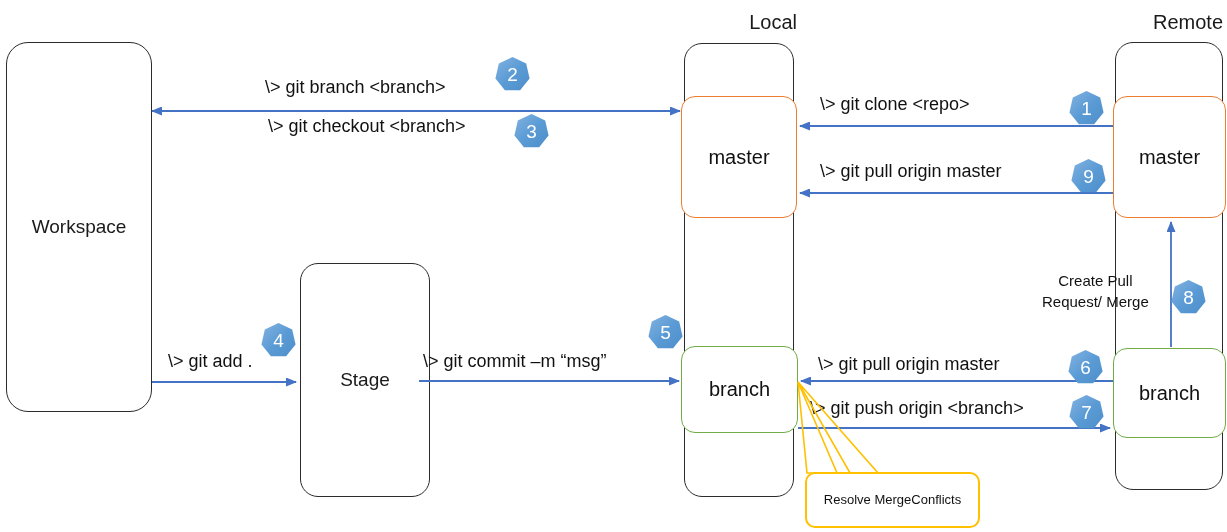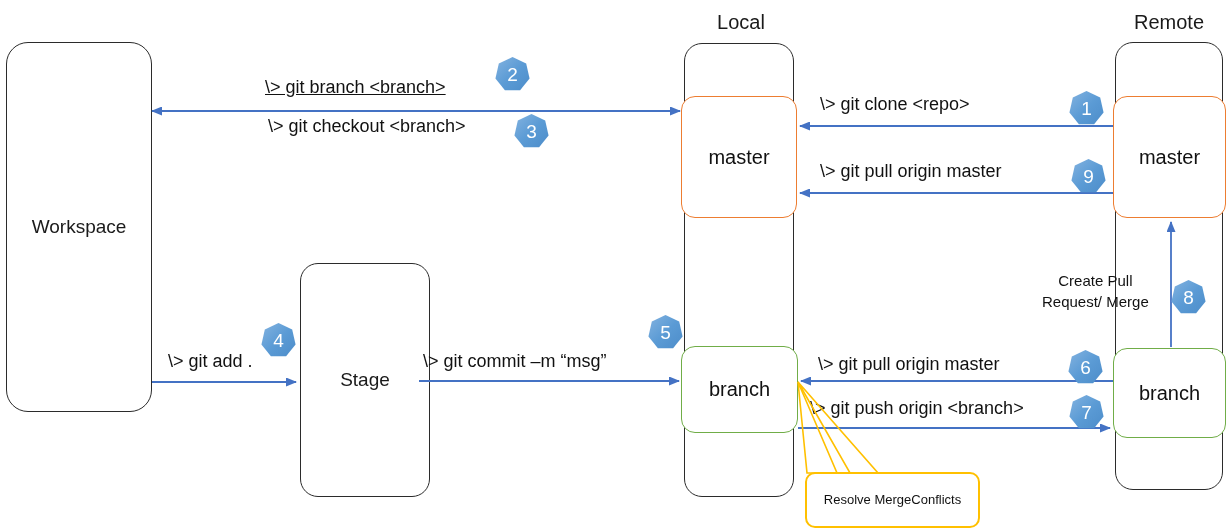--- a/index.html
+++ b/index.html
@@ -18,21 +18,21 @@
     background:transparent;
     box-sizing:border-box;
     display:flex;align-items:center;justify-content:center;
   }
   .container-label{
     font-size:19px;color:#1a1a1a;
   }
   .column-title{
     position:absolute;
     font-size:20px;color:#1a1a1a;
-    text-align:center;
+    text-align:right;
     white-space:nowrap;
   }
   
   .node-box{
     position:absolute;
     background:#ffffff;
     border-radius:14px;
     box-sizing:border-box;
     display:flex;align-items:center;justify-content:center;
     font-size:20px;color:#111;
@@ -128,21 +128,21 @@
     <line x1="152" y1="111" x2="680" y2="111" stroke="#4472C4" stroke-width="1.8" marker-start="url(#ahs)" marker-end="url(#ah)"></line>
     <line x1="1113" y1="126" x2="800" y2="126" stroke="#4472C4" stroke-width="1.8" marker-end="url(#ah)"></line>
     <line x1="1113" y1="193" x2="800" y2="193" stroke="#4472C4" stroke-width="1.8" marker-end="url(#ah)"></line>
     <line x1="152" y1="382" x2="296" y2="382" stroke="#4472C4" stroke-width="1.8" marker-end="url(#ah)"></line>
     <line x1="419" y1="381" x2="679" y2="381" stroke="#4472C4" stroke-width="1.8" marker-end="url(#ah)"></line>
     <line x1="1113" y1="381" x2="801" y2="381" stroke="#4472C4" stroke-width="1.8" marker-end="url(#ah)"></line>
     <line x1="798" y1="428" x2="1110" y2="428" stroke="#4472C4" stroke-width="1.8" marker-end="url(#ah)"></line>
     <line x1="1171" y1="347" x2="1171" y2="222" stroke="#4472C4" stroke-width="1.8" marker-end="url(#ah)"></line>
   </svg>
 
-  <div class="cmd" style="left:265px;top:77px;text-decoration:underline;">\&gt; git branch &lt;branch&gt;</div>
+  <div class="cmd" style="left:265px;top:77px;">\&gt; git branch &lt;branch&gt;</div>
   <div class="cmd" style="left:268px;top:116px;">\&gt; git checkout &lt;branch&gt;</div>
   <div class="cmd" style="left:820px;top:94px;">\&gt; git clone &lt;repo&gt;</div>
   <div class="cmd" style="left:820px;top:161px;">\&gt; git pull origin master</div>
   <div class="cmd" style="left:168px;top:351px;">\&gt; git add .</div>
   <div class="cmd" style="left:423px;top:351px;">\&gt; git commit –m “msg”</div>
   <div class="cmd" style="left:818px;top:354px;">\&gt; git pull origin master</div>
   <div class="cmd" style="left:810px;top:398px;">\&gt; git push origin &lt;branch&gt;</div>
 
   <div class="annotation" style="left:1042px;top:270px;text-align:center;">
     <div>Create Pull</div>

